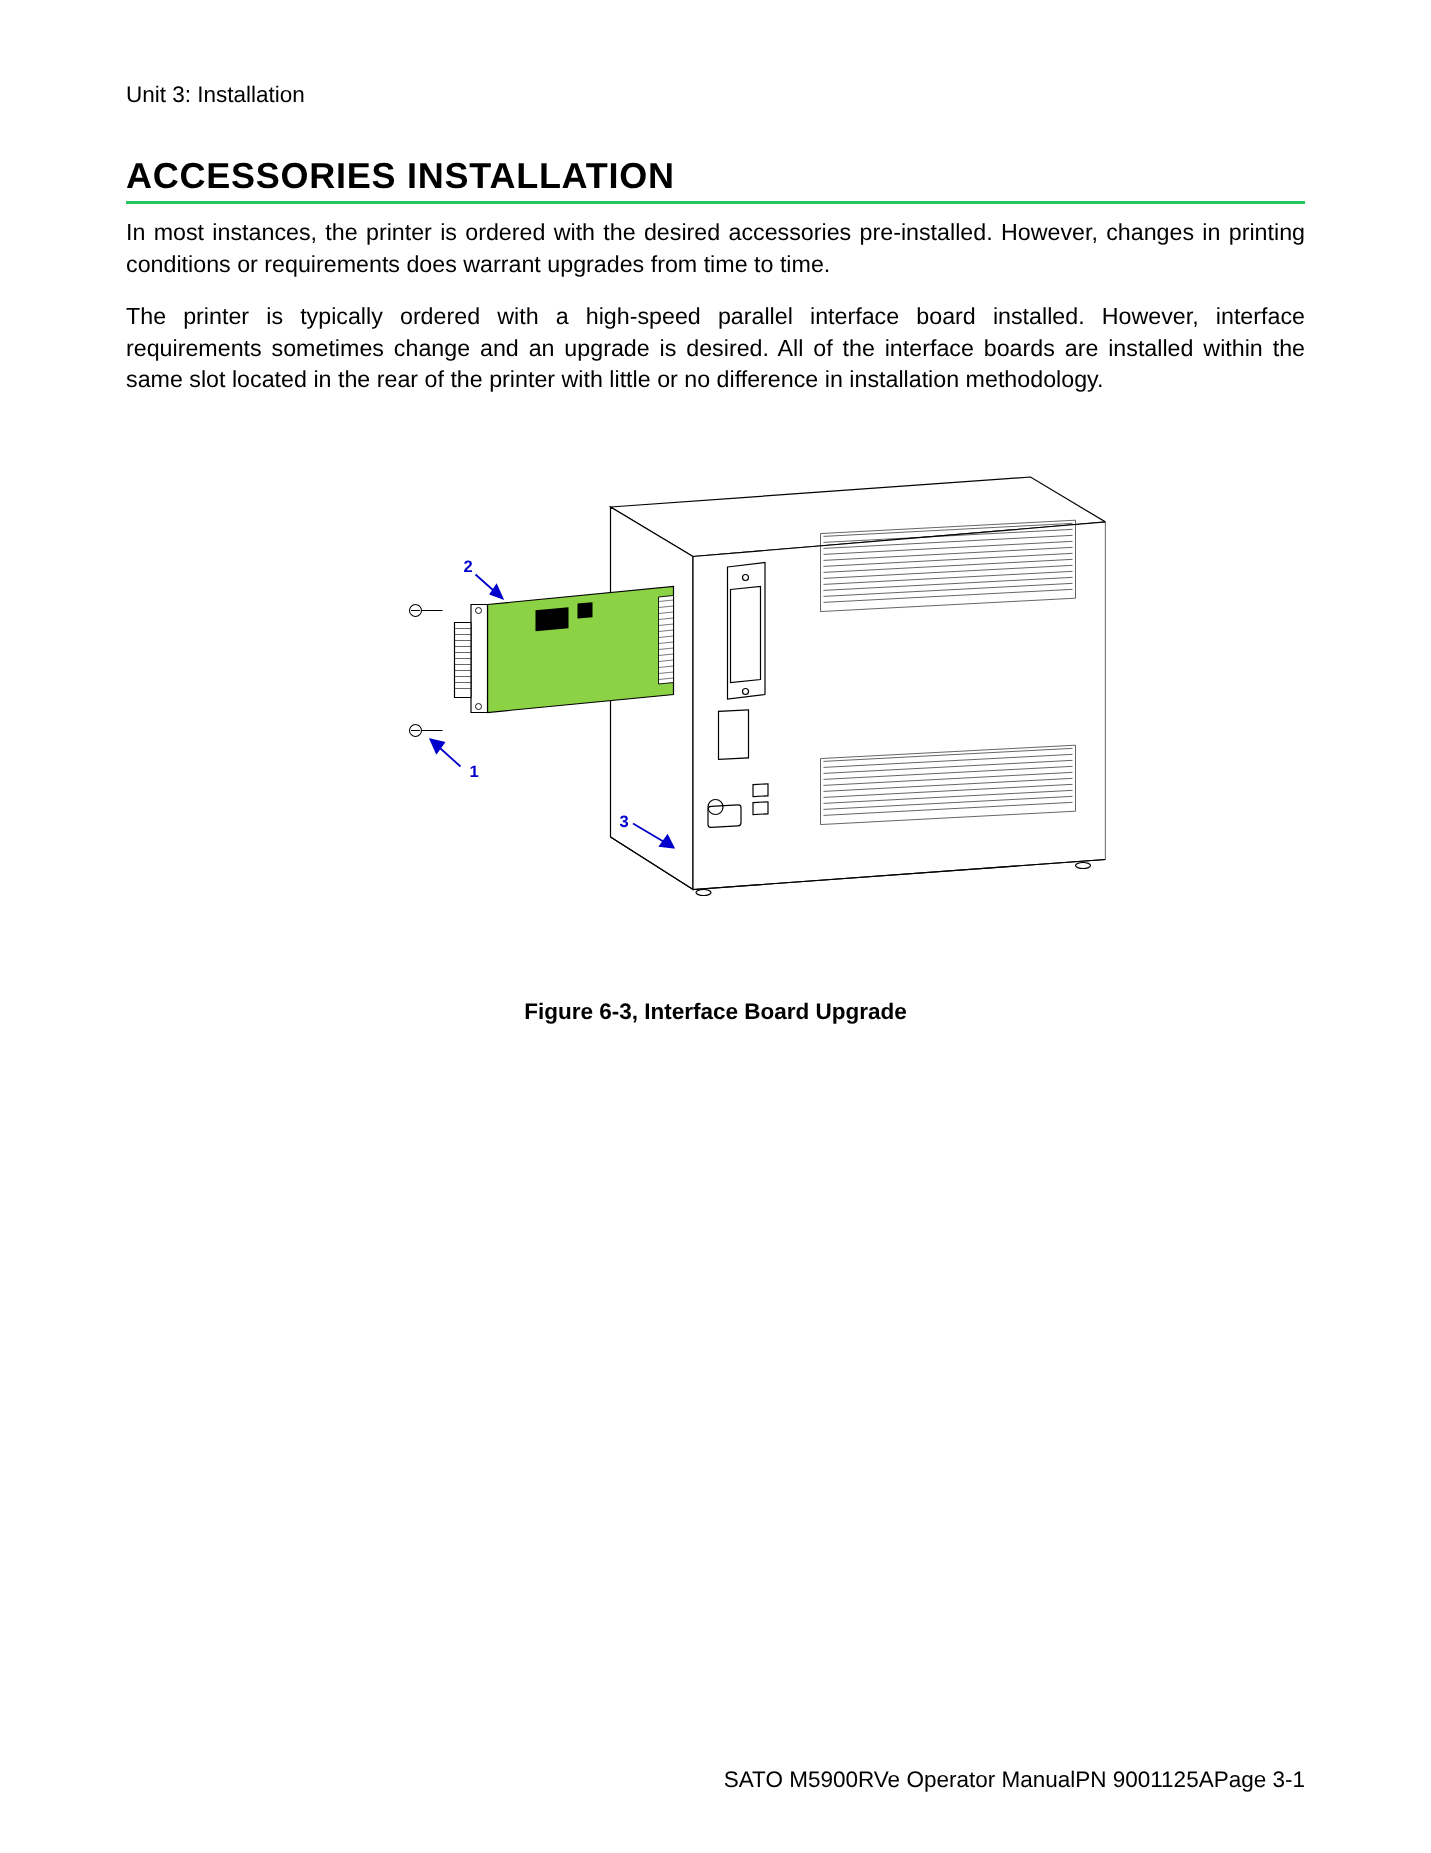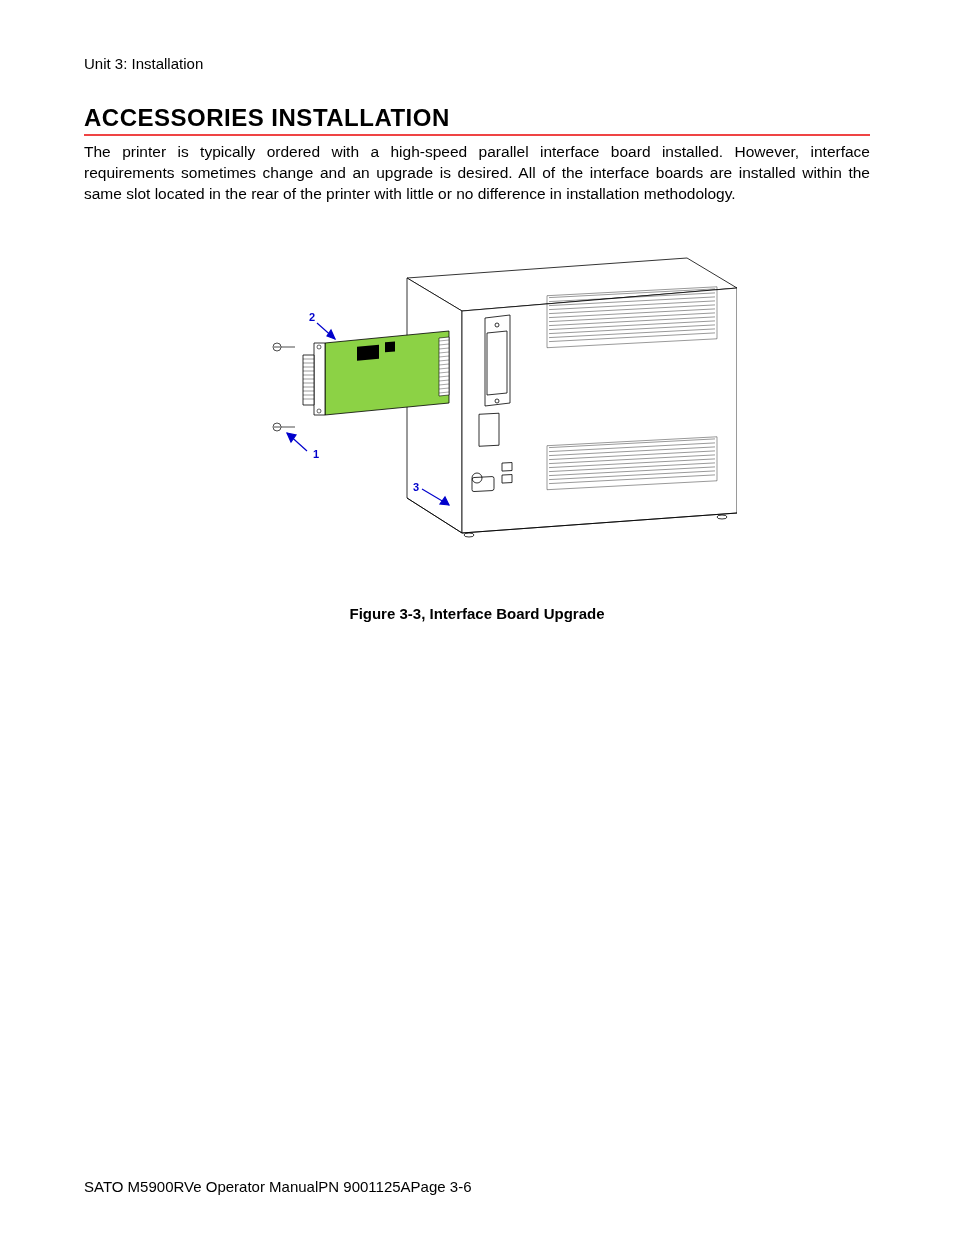--- a/index.html
+++ b/index.html
@@ -18,21 +18,21 @@
   }
   .unit-header {
     font-size: 15px;
     margin-bottom: 32px;
   }
   h1.title {
     font-size: 24px;
     font-weight: bold;
     letter-spacing: 0.5px;
     margin: 0 0 6px 0;
-    border-bottom: 2px solid #ef4444;
+    border-bottom: 2px solid #22c55e;
     padding-bottom: 2px;
   }
   p.body {
     font-size: 15.5px;
     line-height: 1.35;
     text-align: justify;
     margin: 10px 0 14px 0;
   }
   h2.subhead {
     font-size: 16px;
@@ -48,21 +48,21 @@
     font-weight: bold;
     font-size: 15px;
     margin-top: 18px;
   }
   .footer {
     position: absolute;
     left: 84px;
     right: 84px;
     bottom: 40px;
     display: flex;
-    justify-content: flex-start;
+    justify-content: flex-end;
     font-size: 15px;
   }
   svg.diagram {
     width: 520px;
     height: 350px;
   }
   .callout {
     font-family: Arial, sans-serif;
     font-size: 11px;
     fill: #0000cc;
@@ -71,20 +71,21 @@
 </style>
 </head>
 <body>
 
 <div class="page">
 
   <div class="unit-header">Unit 3: Installation</div>
 
   <h1 class="title">ACCESSORIES INSTALLATION</h1>
 
+  <p class="body">In most instances, the printer is ordered with the desired accessories pre-installed. However, changes in printing conditions or requirements does warrant upgrades from time to time.</p>
 
 
   <p class="body" style="margin-top:4px;">The printer is typically ordered with a high-speed parallel interface board installed. However, interface requirements sometimes change and an upgrade is desired. All of the interface boards are installed within the same slot located in the rear of the printer with little or no difference in installation methodology.</p>
 
   <div class="figure-wrap">
     <svg class="diagram" viewBox="0 0 520 350">
 
       <g stroke="#000" stroke-width="0.8" fill="none">
 
         <path d="M190 45 L470 25 L520 55 L245 78 Z" fill="#fff"></path>
@@ -219,22 +220,22 @@
 
         <line x1="205" y1="256" x2="232" y2="272"></line>
         <polygon points="232,272 223,271 228,264"></polygon>
       </g>
 
       <text x="92" y="88" class="callout">2</text>
       <text x="96" y="225" class="callout">1</text>
       <text x="196" y="258" class="callout">3</text>
     </svg>
 
-    <div class="figure-caption">Figure 3-3, Interface Board Upgrade</div>
+    <div class="figure-caption">Figure 6-3, Interface Board Upgrade</div>
   </div>
 
   <div class="footer">
     <span>SATO M5900RVe Operator Manual</span>
     <span>PN 9001125A</span>
-    <span>Page 3-6</span>
+    <span>Page 3-1</span>
   </div>
 
 </div>
 
 </body></html>

